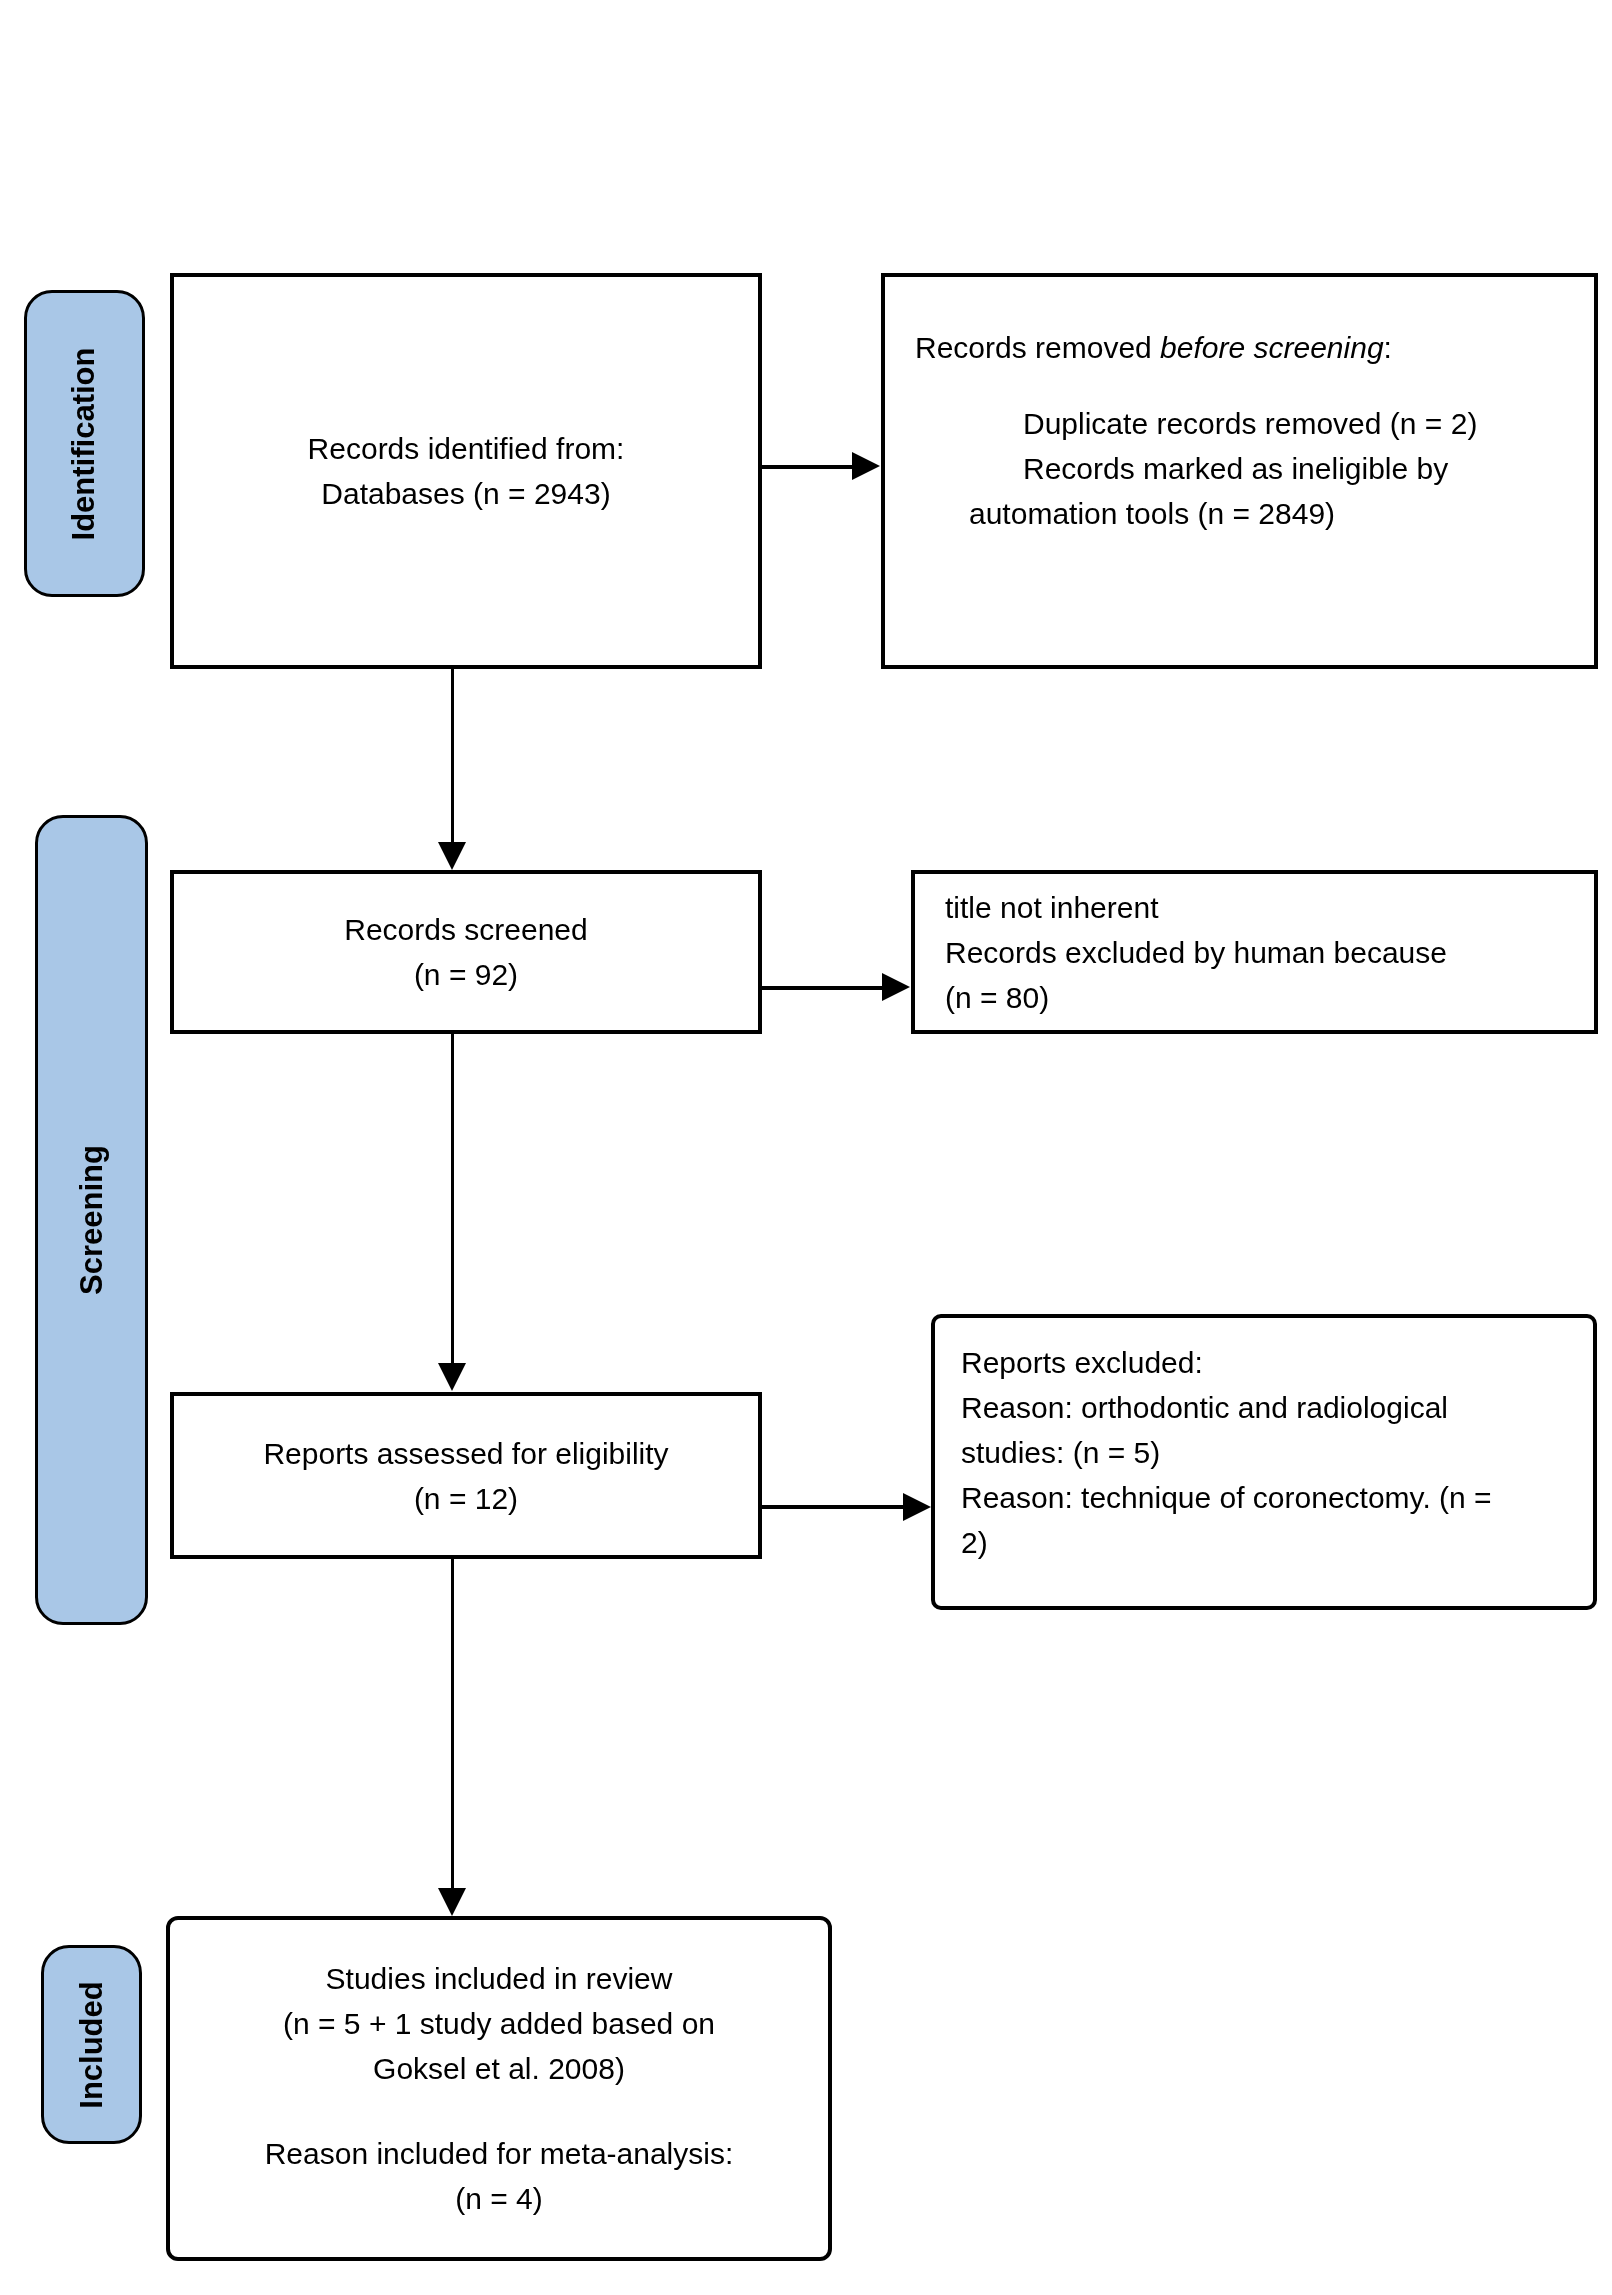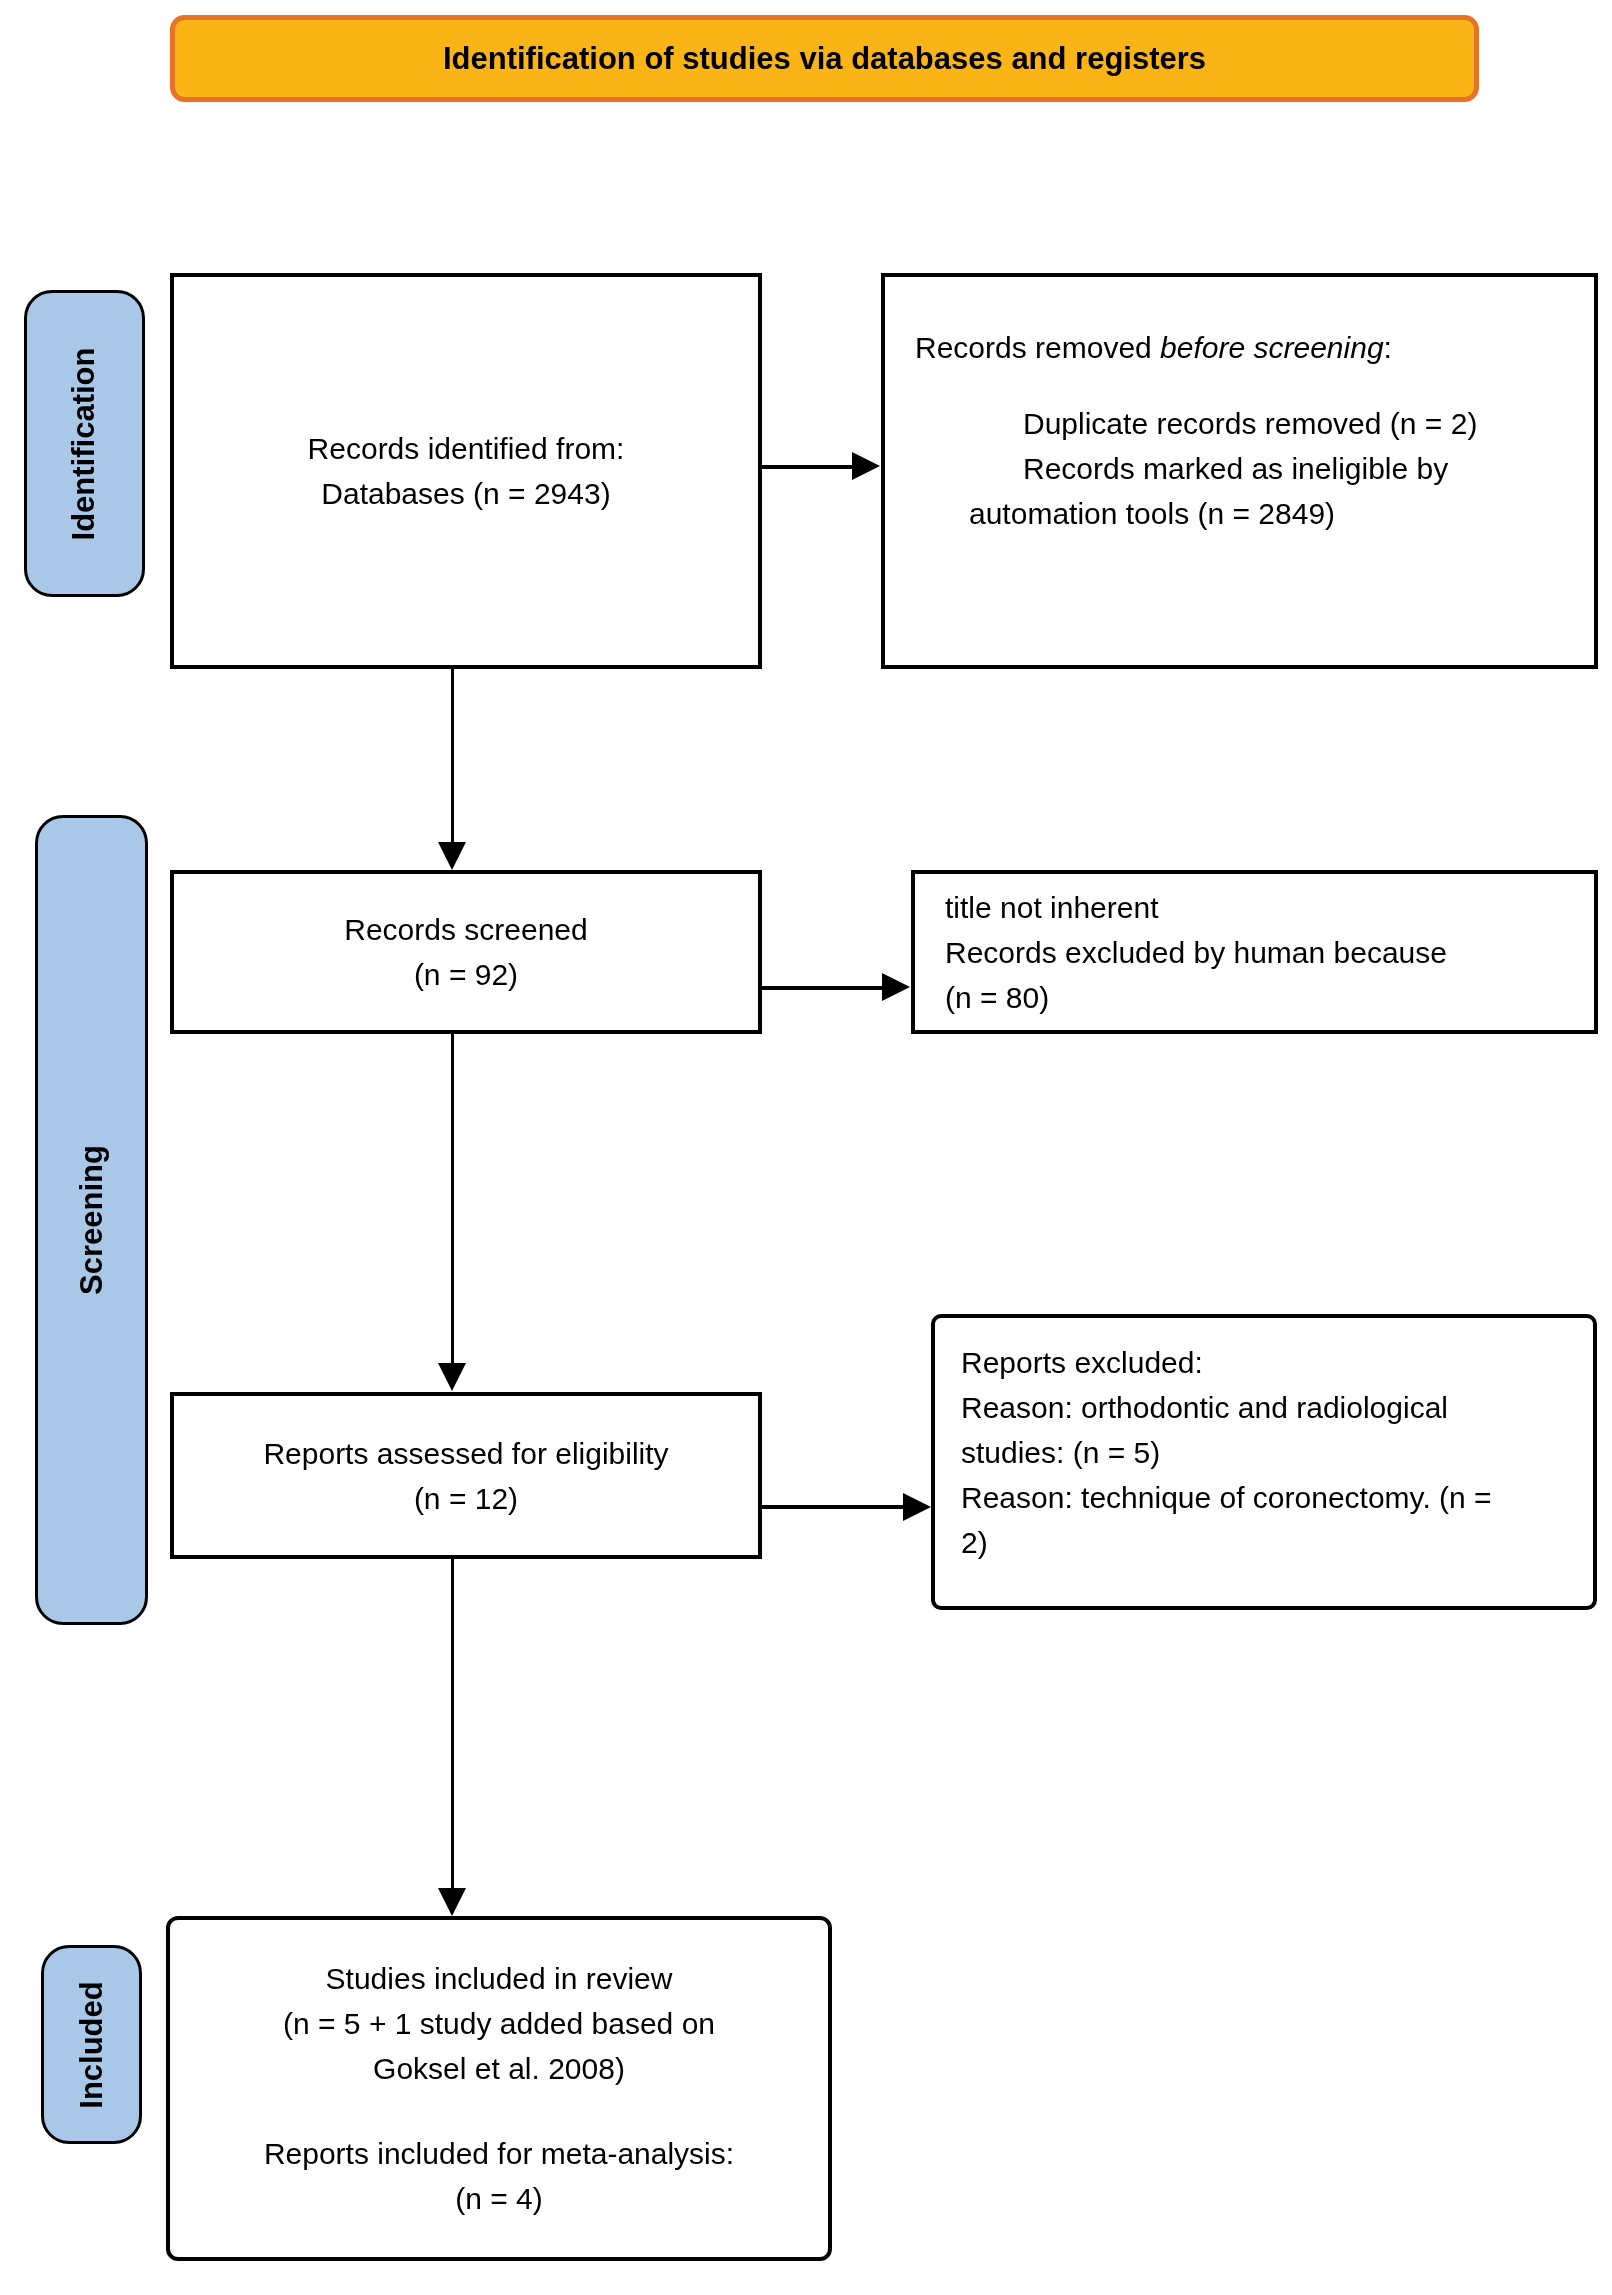--- a/index.html
+++ b/index.html
@@ -98,23 +98,20 @@
     border-top:14.4px solid transparent;
     border-bottom:14.4px solid transparent;
     border-left:28px solid #000;
   }
 </style>
 </head>
 <body>
 
 <div class="canvas">
 
-  <div class="banner">
-    <span>Identification of studies via databases and registers</span>
-  </div>
 
   <div class="stage stage-identification">
     <span class="vtext">Identification</span>
   </div>
   <div class="stage stage-screening">
     <span class="vtext">Screening</span>
   </div>
   <div class="stage stage-included">
     <span class="vtext">Included</span>
   </div>
@@ -159,21 +156,21 @@
       <div class="line">2)</div>
     </div>
 
   <div class="fbox box-studies-included">
     <div class="group1">
         <div class="line">Studies included in review</div>
         <div class="line">(n = 5 + 1 study added based on</div>
         <div class="line">Goksel et al. 2008)</div>
       </div>
     <div class="group2">
-        <div class="line">Reports included for meta-analysis:</div>
+        <div class="line">Reason included for meta-analysis:</div>
         <div class="line">(n = 4)</div>
       </div>
   </div>
 
   <div>
     <div class="shaft-v" style="left:451px; top:669px; height:175px;"></div>
     <div class="head-down" style="left:438px; top:842px;"></div>
   </div>
 
   <div>

